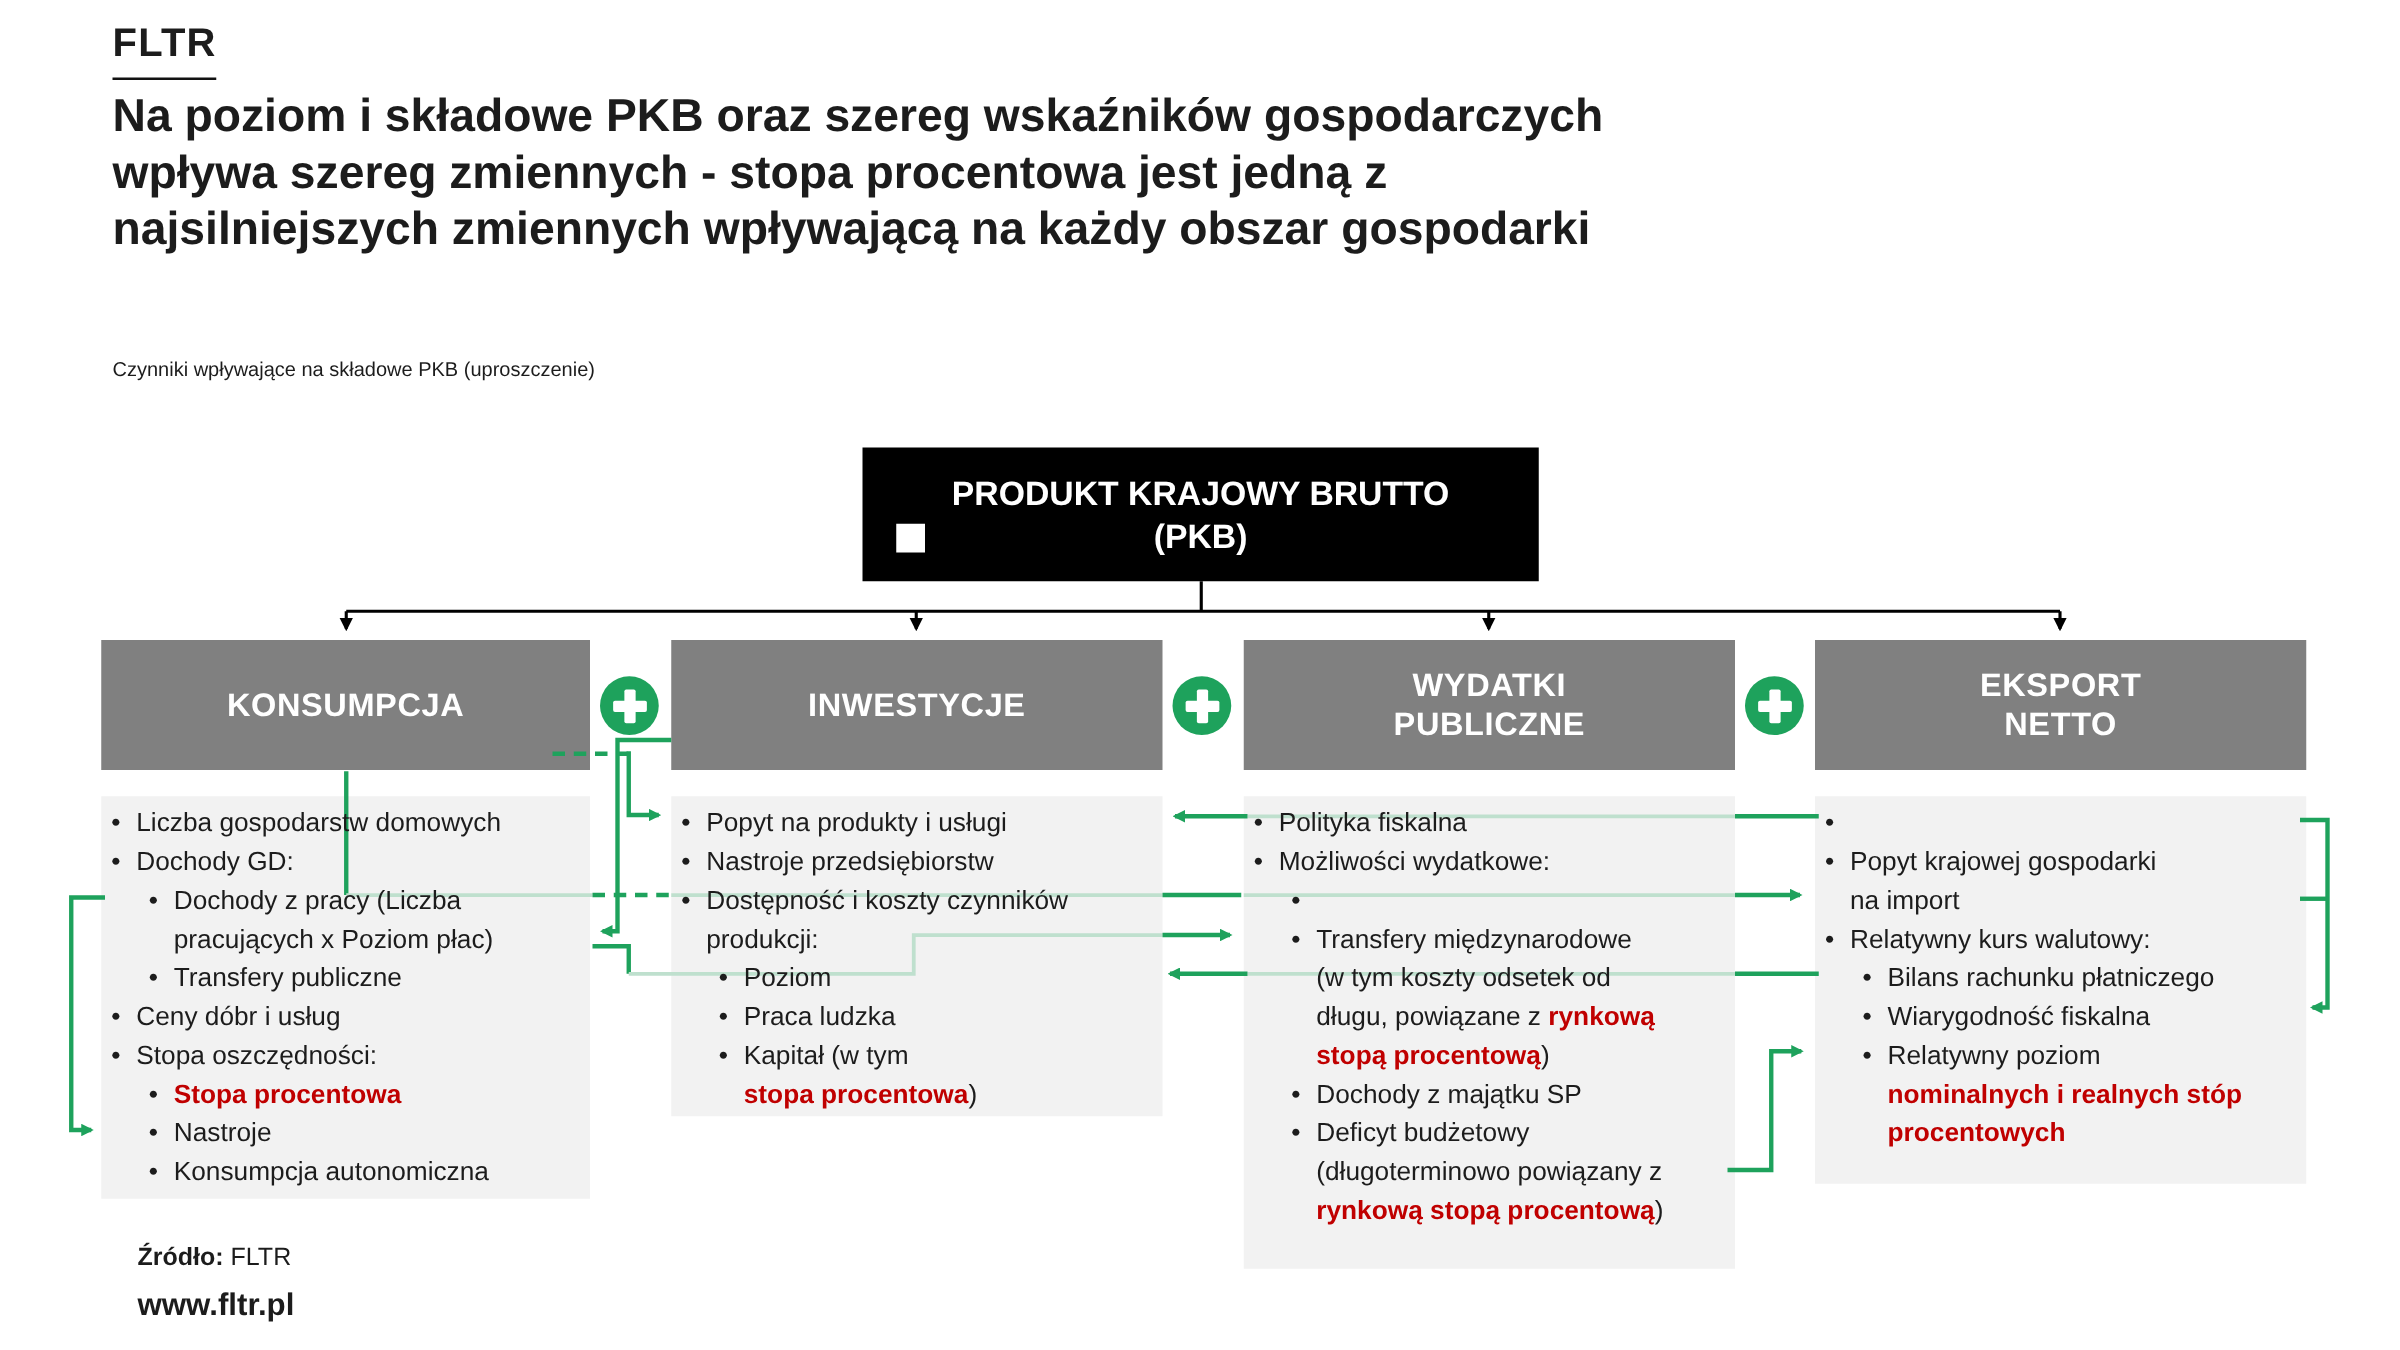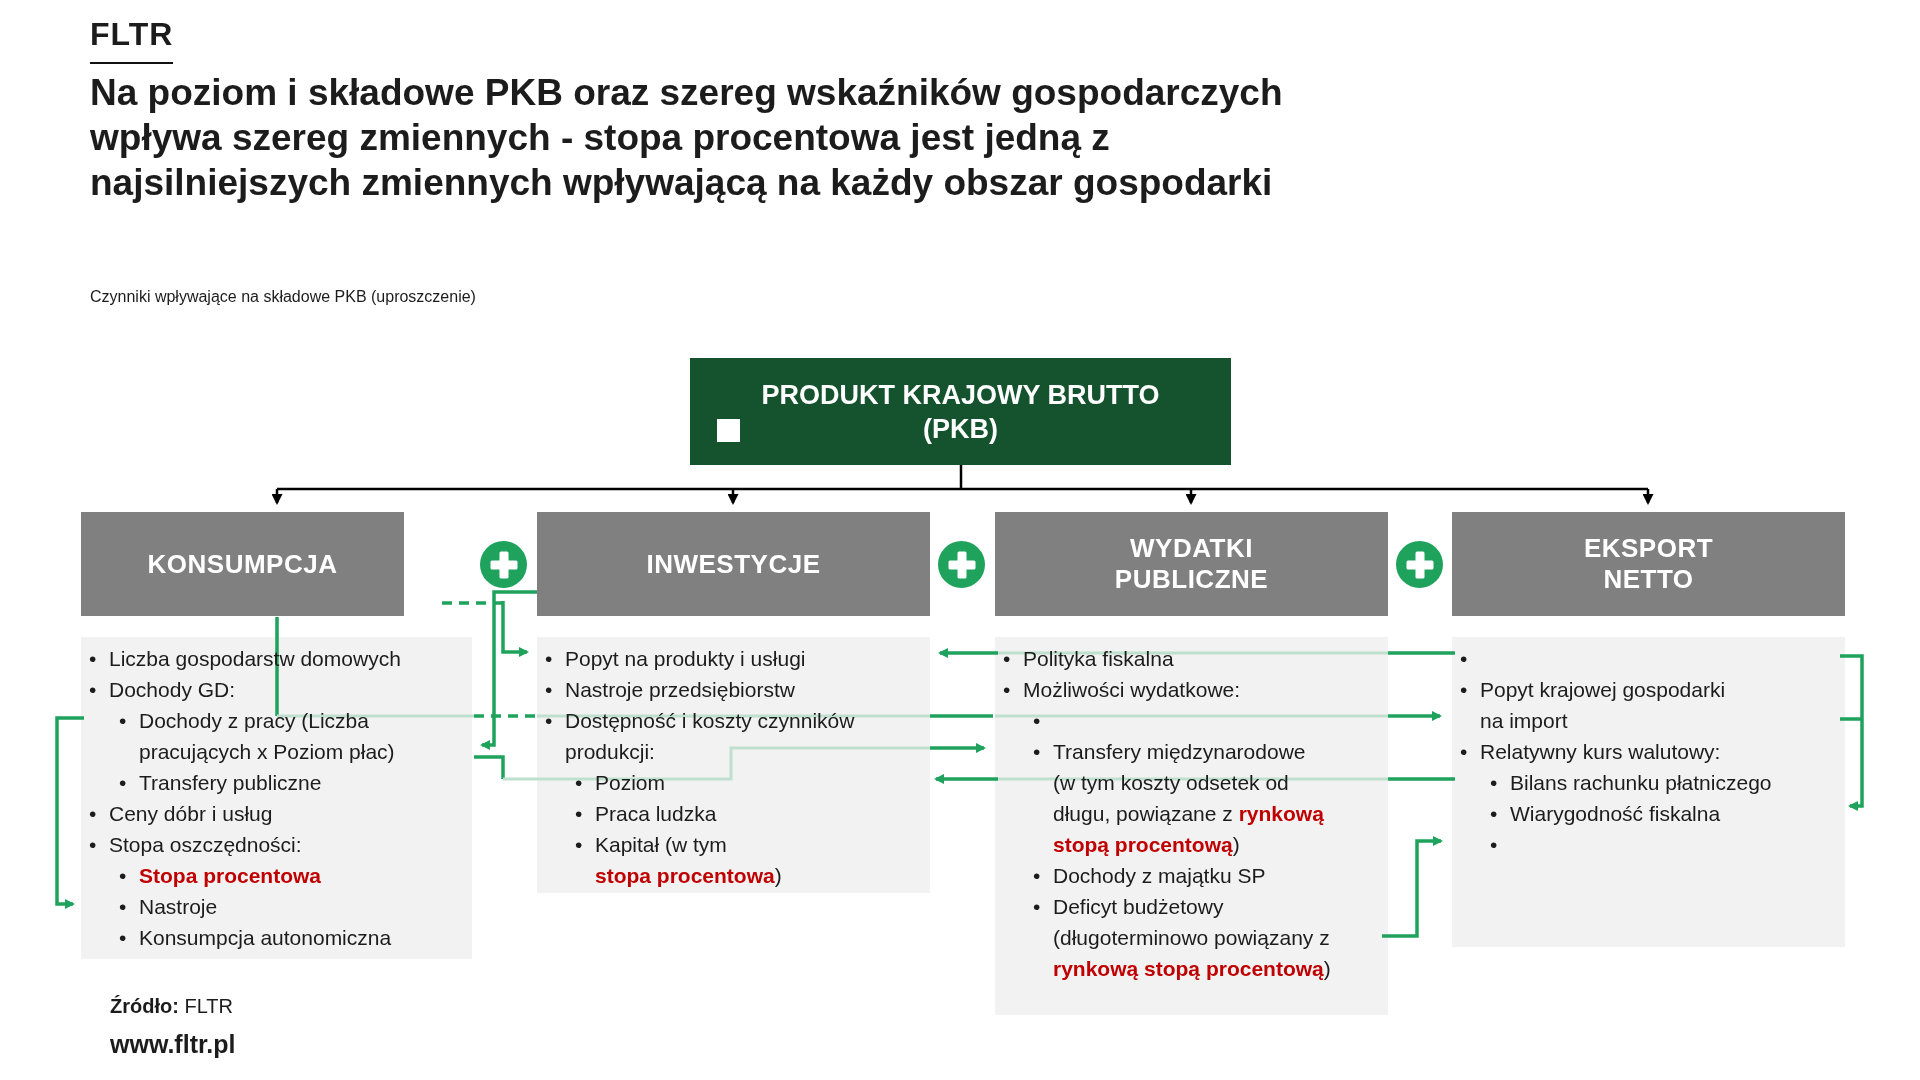--- a/index.html
+++ b/index.html
@@ -16,31 +16,31 @@
   .abs{position:absolute}
 
   
   .logo{left:90px;top:16px;font-size:32px;font-weight:800;letter-spacing:1px;
     padding-bottom:9px;border-bottom:2px solid #111;z-index:1}
   .title{left:90px;top:70px;width:1340px;font-size:37px;font-weight:800;
     line-height:45px;white-space:pre-line;z-index:1}
   .subtitle{left:90px;top:288px;font-size:16px;z-index:1}
 
   
-  .rootbox{left:690px;top:358px;width:541px;height:107px;background:#14532d;color:#fff;
+  .rootbox{left:690px;top:358px;width:541px;height:107px;background:#000000;color:#fff;
     display:flex;align-items:center;justify-content:center;text-align:center;
     font-size:27px;font-weight:700;line-height:34px;white-space:pre-line;z-index:1}
   .rootbox .sq{position:absolute;left:27px;top:61px;width:23px;height:23px;background:#fff}
 
   
   .colhead{top:512px;width:393px;height:104px;background:var(--gray);color:#fff;
     display:flex;align-items:center;justify-content:center;text-align:center;
     font-size:26px;font-weight:700;line-height:31px;letter-spacing:.5px;
     white-space:pre-line;z-index:1}
-  .h0{left:81px;width:323px}.h1{left:537px}.h2{left:995px}.h3{left:1452px}
+  .h0{left:81px;width:391px}.h1{left:537px}.h2{left:995px}.h3{left:1452px}
 
   
   .plus{width:47px;height:47px;border-radius:50%;background:var(--green);z-index:1}
   .plus::before,.plus::after{content:"";position:absolute;left:50%;top:50%;
     transform:translate(-50%,-50%);background:#fff;border-radius:1.5px}
   .plus::before{width:27px;height:9px}
   .plus::after{width:9px;height:27px}
   .p0{left:480px;top:541px}.p1{left:938px;top:541px}.p2{left:1396px;top:541px}
 
   
@@ -279,20 +279,23 @@
       <li class="li ind1">
         <span class="bullet">•</span>
         <span class="txt"><span class="r-n">Bilans rachunku płatniczego</span></span>
       </li>
       <li class="li ind1">
         <span class="bullet">•</span>
         <span class="txt"><span class="r-n">Wiarygodność fiskalna</span></span>
       </li>
       <li class="li ind1">
         <span class="bullet">•</span>
+        <span class="txt"><span class="r-n">Relatywny poziom
+</span><span class="r-rb">nominalnych i realnych stóp
+procentowych</span></span>
       </li>
     </ul>
 </div>
 
 <div class="abs source">
   <b>Źródło:</b><span> FLTR</span>
 </div>
 <div class="abs website">www.fltr.pl</div>
 
 </body></html>

